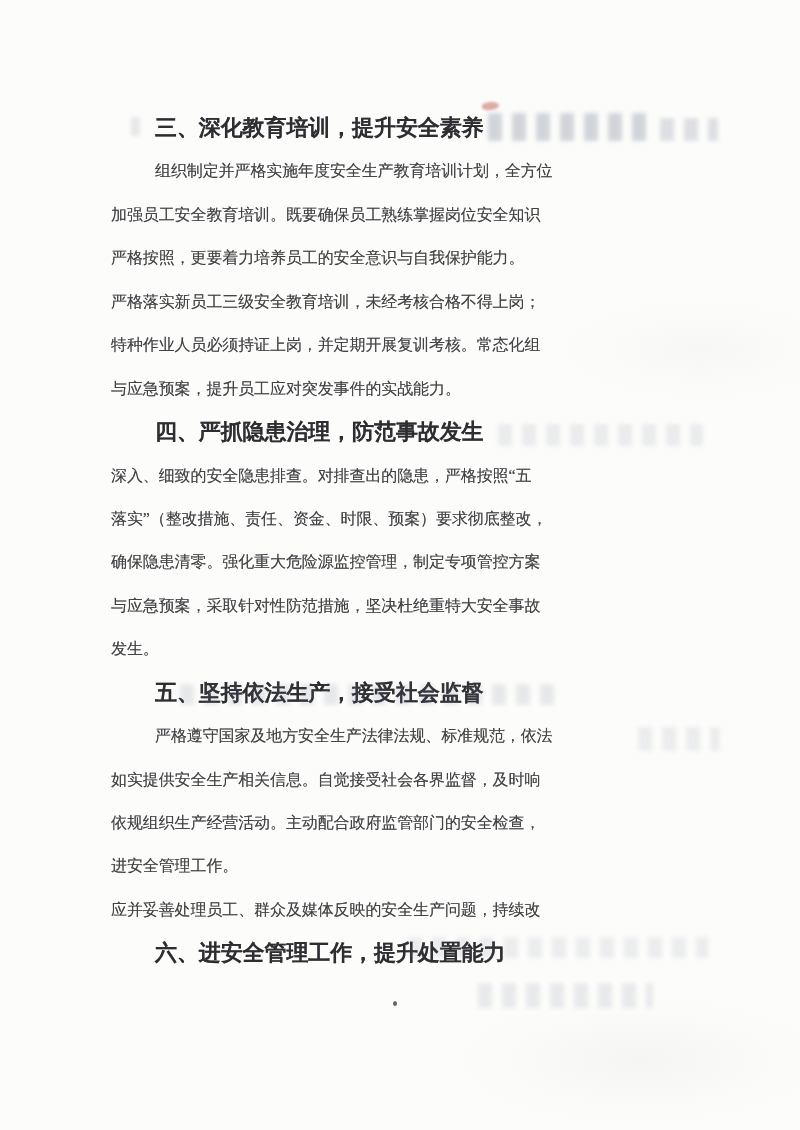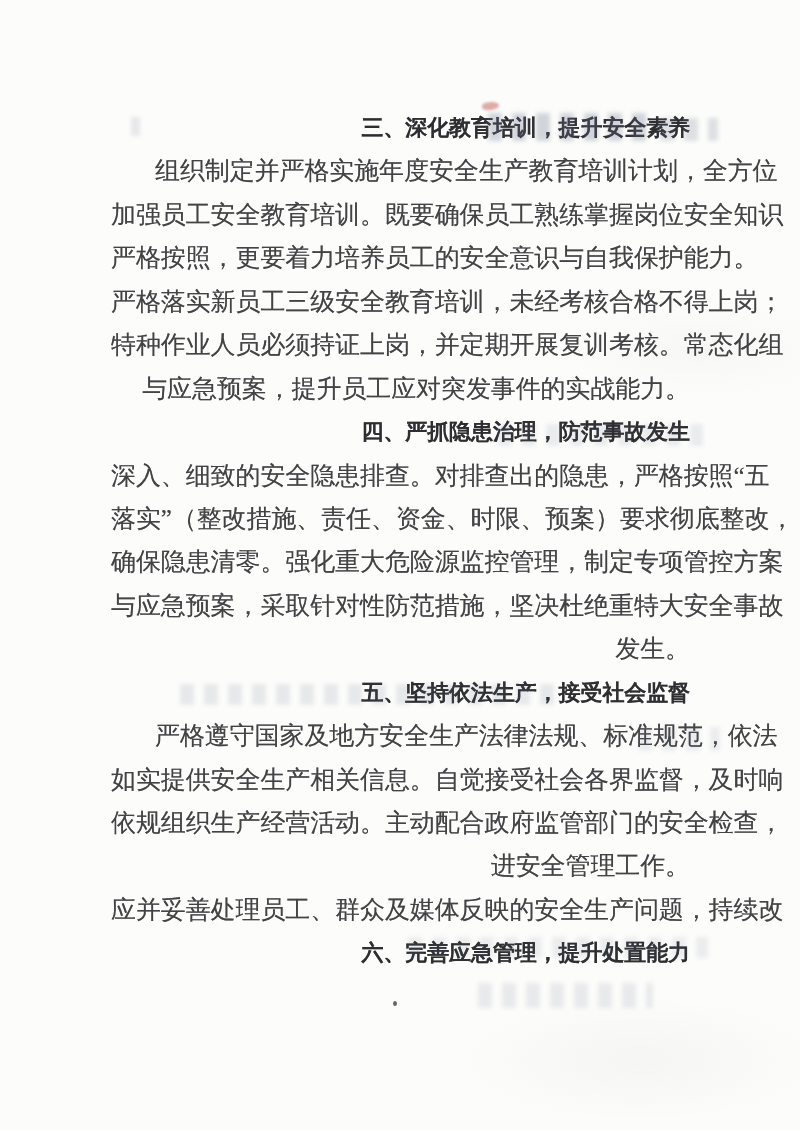--- a/index.html
+++ b/index.html
@@ -12,27 +12,27 @@
     position: relative;
     width: 800px; height: 1130px;
     background:
       radial-gradient(ellipse 260px 90px at 640px 1060px, rgba(120,120,125,0.05), rgba(0,0,0,0) 70%),
       radial-gradient(ellipse 200px 70px at 700px 350px, rgba(120,120,125,0.04), rgba(0,0,0,0) 70%),
       #fcfcfa;
     overflow: hidden;
   }
   .content {
     position: absolute;
-    left: 111px; top: 106px; width: 579px; text-align: right;
+    left: 111px; top: 106px; width: 579px;
   }
   .ln, .h {
     height: 43.45px;
     line-height: 43.45px;
     white-space: nowrap;
-    font-size: 25px;
+    font-size: 16px;
     letter-spacing: -0.1px;
     color: #434346;
     text-shadow: 0 0 0.45px rgba(70,70,75,0.55);
   }
   .h {
     font-weight: bold;
     font-size: 22px;
     color: #2e2e32;
     padding-left: 44px;
     text-shadow: 0 0 0.5px rgba(40,40,45,0.6);
@@ -89,21 +89,21 @@
     <div class="ln">与应急预案，采取针对性防范措施，坚决杜绝重特大安全事故</div>
     <div class="ln">发生。</div>
 
     <div class="h">五、坚持依法生产，接受社会监督</div>
     <div class="ln first">严格遵守国家及地方安全生产法律法规、标准规范，依法</div>
     <div class="ln">如实提供安全生产相关信息。自觉接受社会各界监督，及时响</div>
     <div class="ln">依规组织生产经营活动。主动配合政府监管部门的安全检查，</div>
     <div class="ln">进安全管理工作。</div>
     <div class="ln">应并妥善处理员工、群众及媒体反映的安全生产问题，持续改</div>
 
-    <div class="h">六、完善应急管理，提升处置能力</div>
+    <div class="h">六、进安全管理工作，提升处置能力</div>
   </div>
 
   <div class="ghost g1"></div>
   <div class="ghost g1b"></div>
   <div class="ghost g2"></div>
   <div class="ghost g3"></div>
   <div class="ghost g4"></div>
   <div class="ghost g5"></div>
   <div class="ghost g6"></div>
   <div class="ghost g7"></div>

